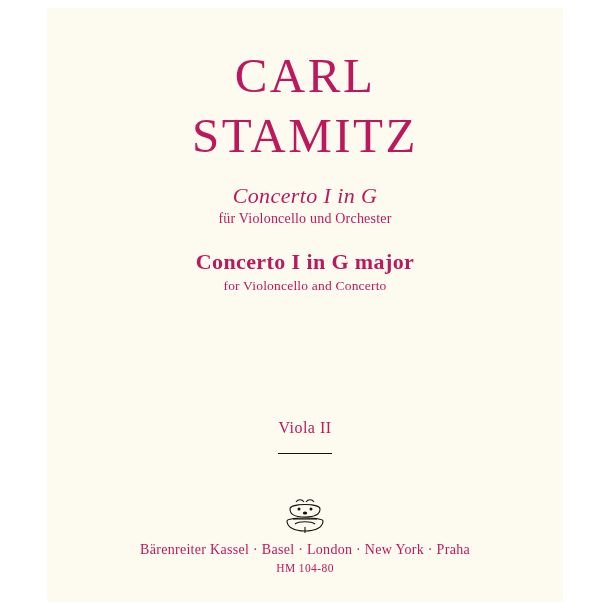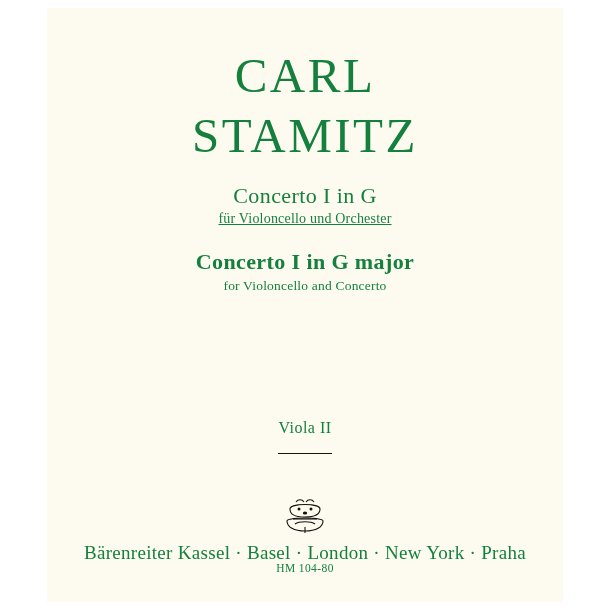--- a/index.html
+++ b/index.html
@@ -27,21 +27,21 @@
     width: 516px;
     height: 594px;
     background: #fdfbf0;
     box-sizing: border-box;
   }
   .inner {
     position: relative;
     width: 100%;
     height: 100%;
     text-align: center;
-    color: #15803d;
+    color: #be185d;
   }
   .composer {
     position: absolute;
     left: 0;
     right: 0;
     top: 38px;
     font-family: "Liberation Serif", serif;
     font-size: 49px;
     line-height: 1.22;
     letter-spacing: 2.5px;
@@ -50,29 +50,29 @@
   .composer .line {
     display: block;
   }
   .title-de {
     position: absolute;
     left: 0;
     right: 0;
     top: 175px;
     font-size: 22px;
     letter-spacing: 0.4px;
+    font-style: italic;
   }
   .subtitle-de {
     position: absolute;
     left: 0;
     right: 0;
     top: 203px;
     font-size: 14px;
     letter-spacing: 0.2px;
-    text-decoration: underline;
   }
   .title-en {
     position: absolute;
     left: 0;
     right: 0;
     top: 241px;
     font-size: 22px;
     letter-spacing: 0.4px;
     font-weight: bold;
   }
@@ -106,21 +106,21 @@
   }
   .logo svg {
     display: block;
     margin: 0 auto;
   }
   .publisher {
     position: absolute;
     left: 0;
     right: 0;
     top: 534px;
-    font-size: 19px;
+    font-size: 14px;
     letter-spacing: 0.3px;
   }
   .plate {
     position: absolute;
     left: 0;
     right: 0;
     top: 554px;
     font-size: 11.5px;
     letter-spacing: 0.4px;
     text-align: center;

